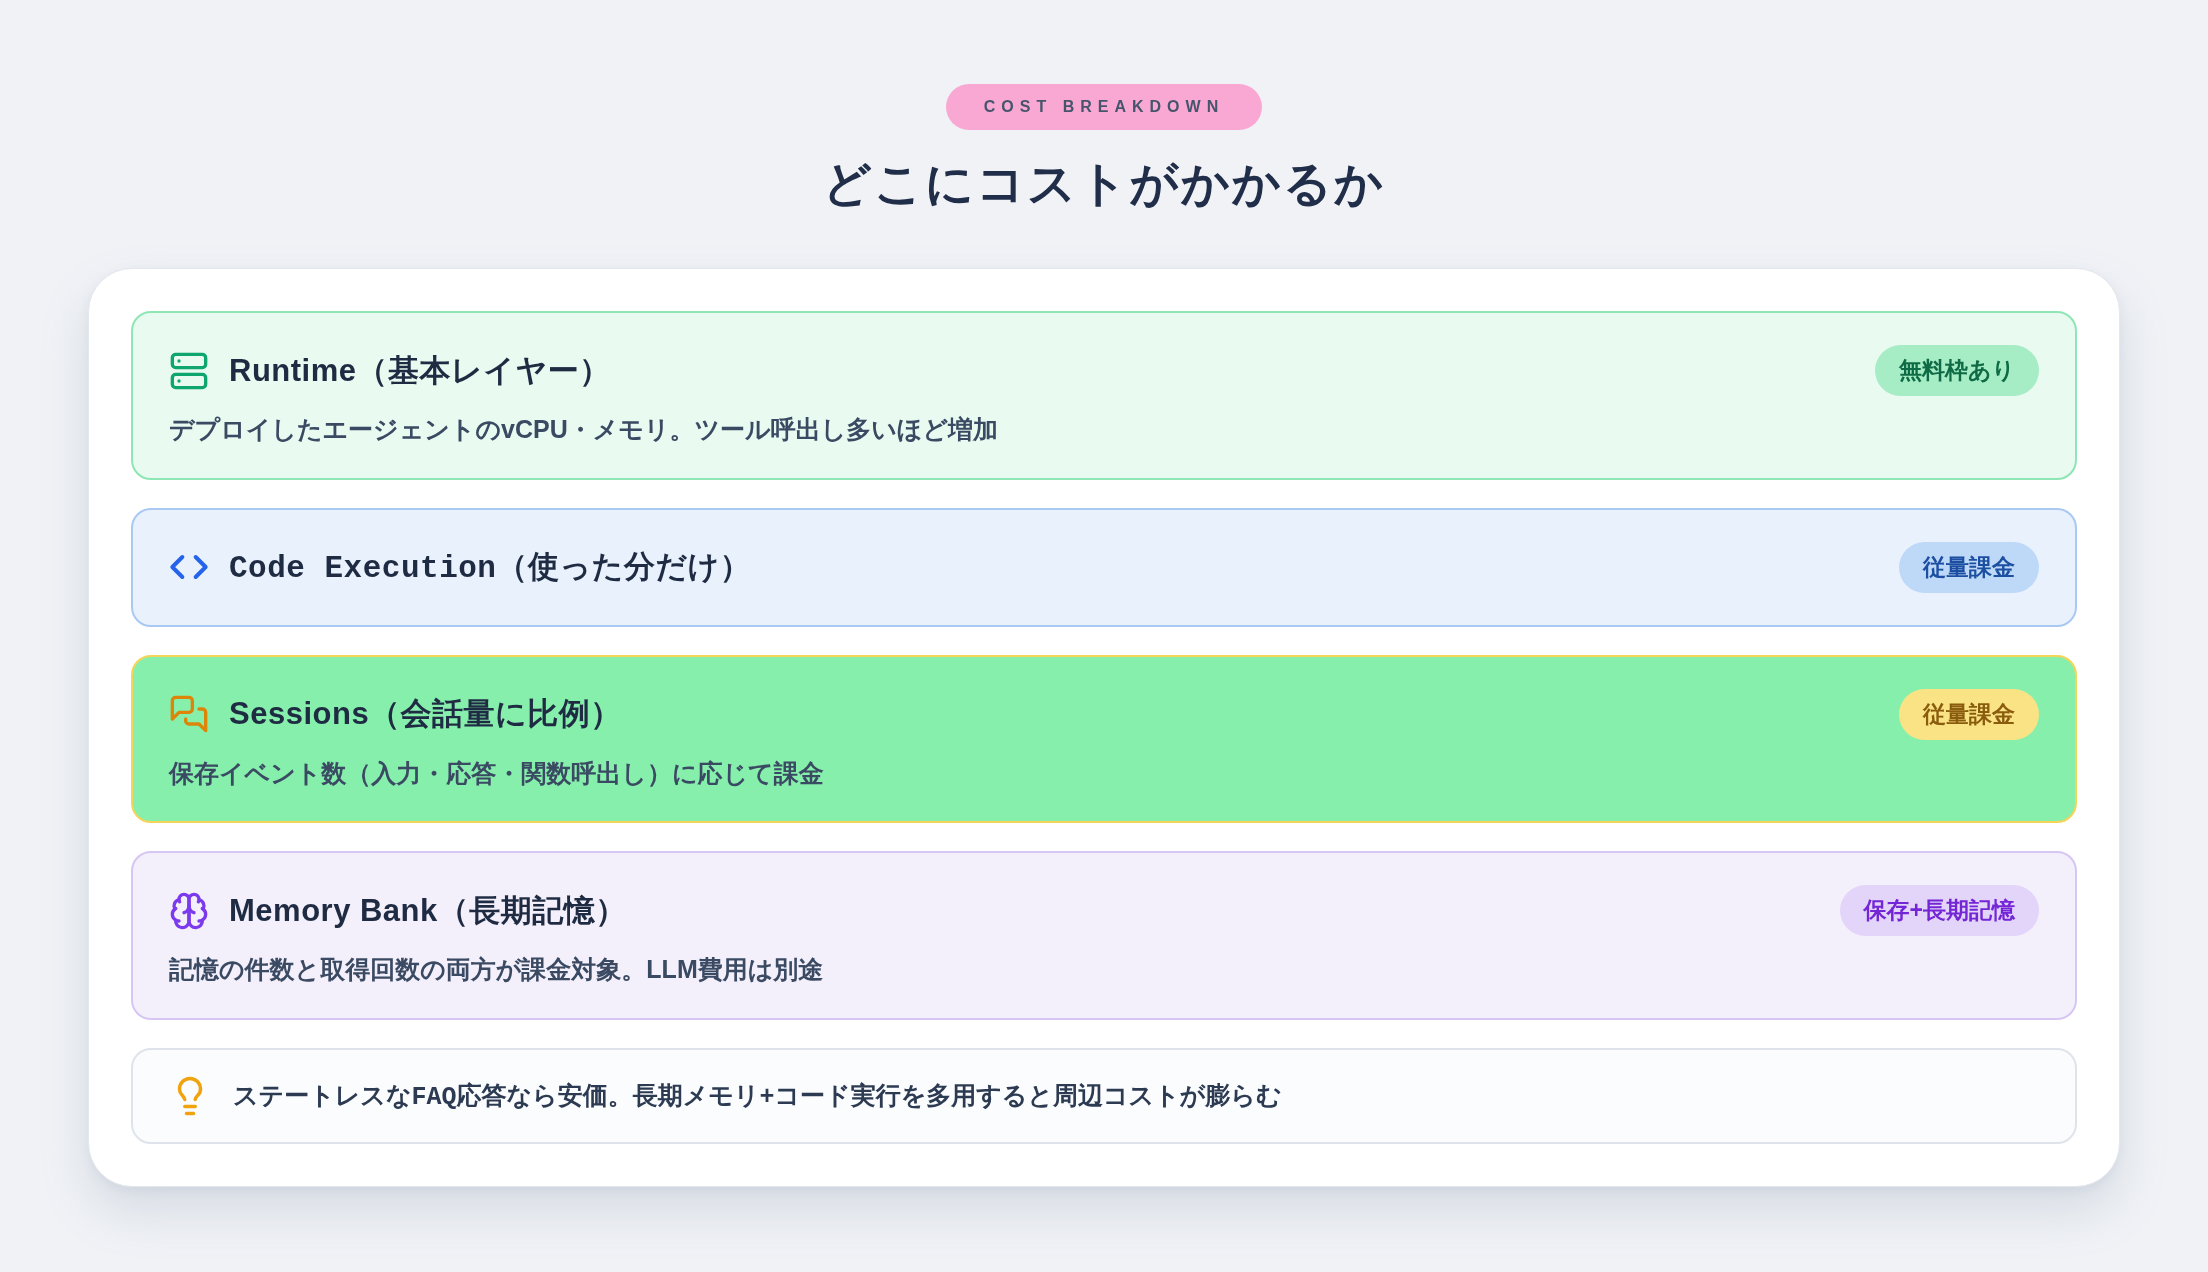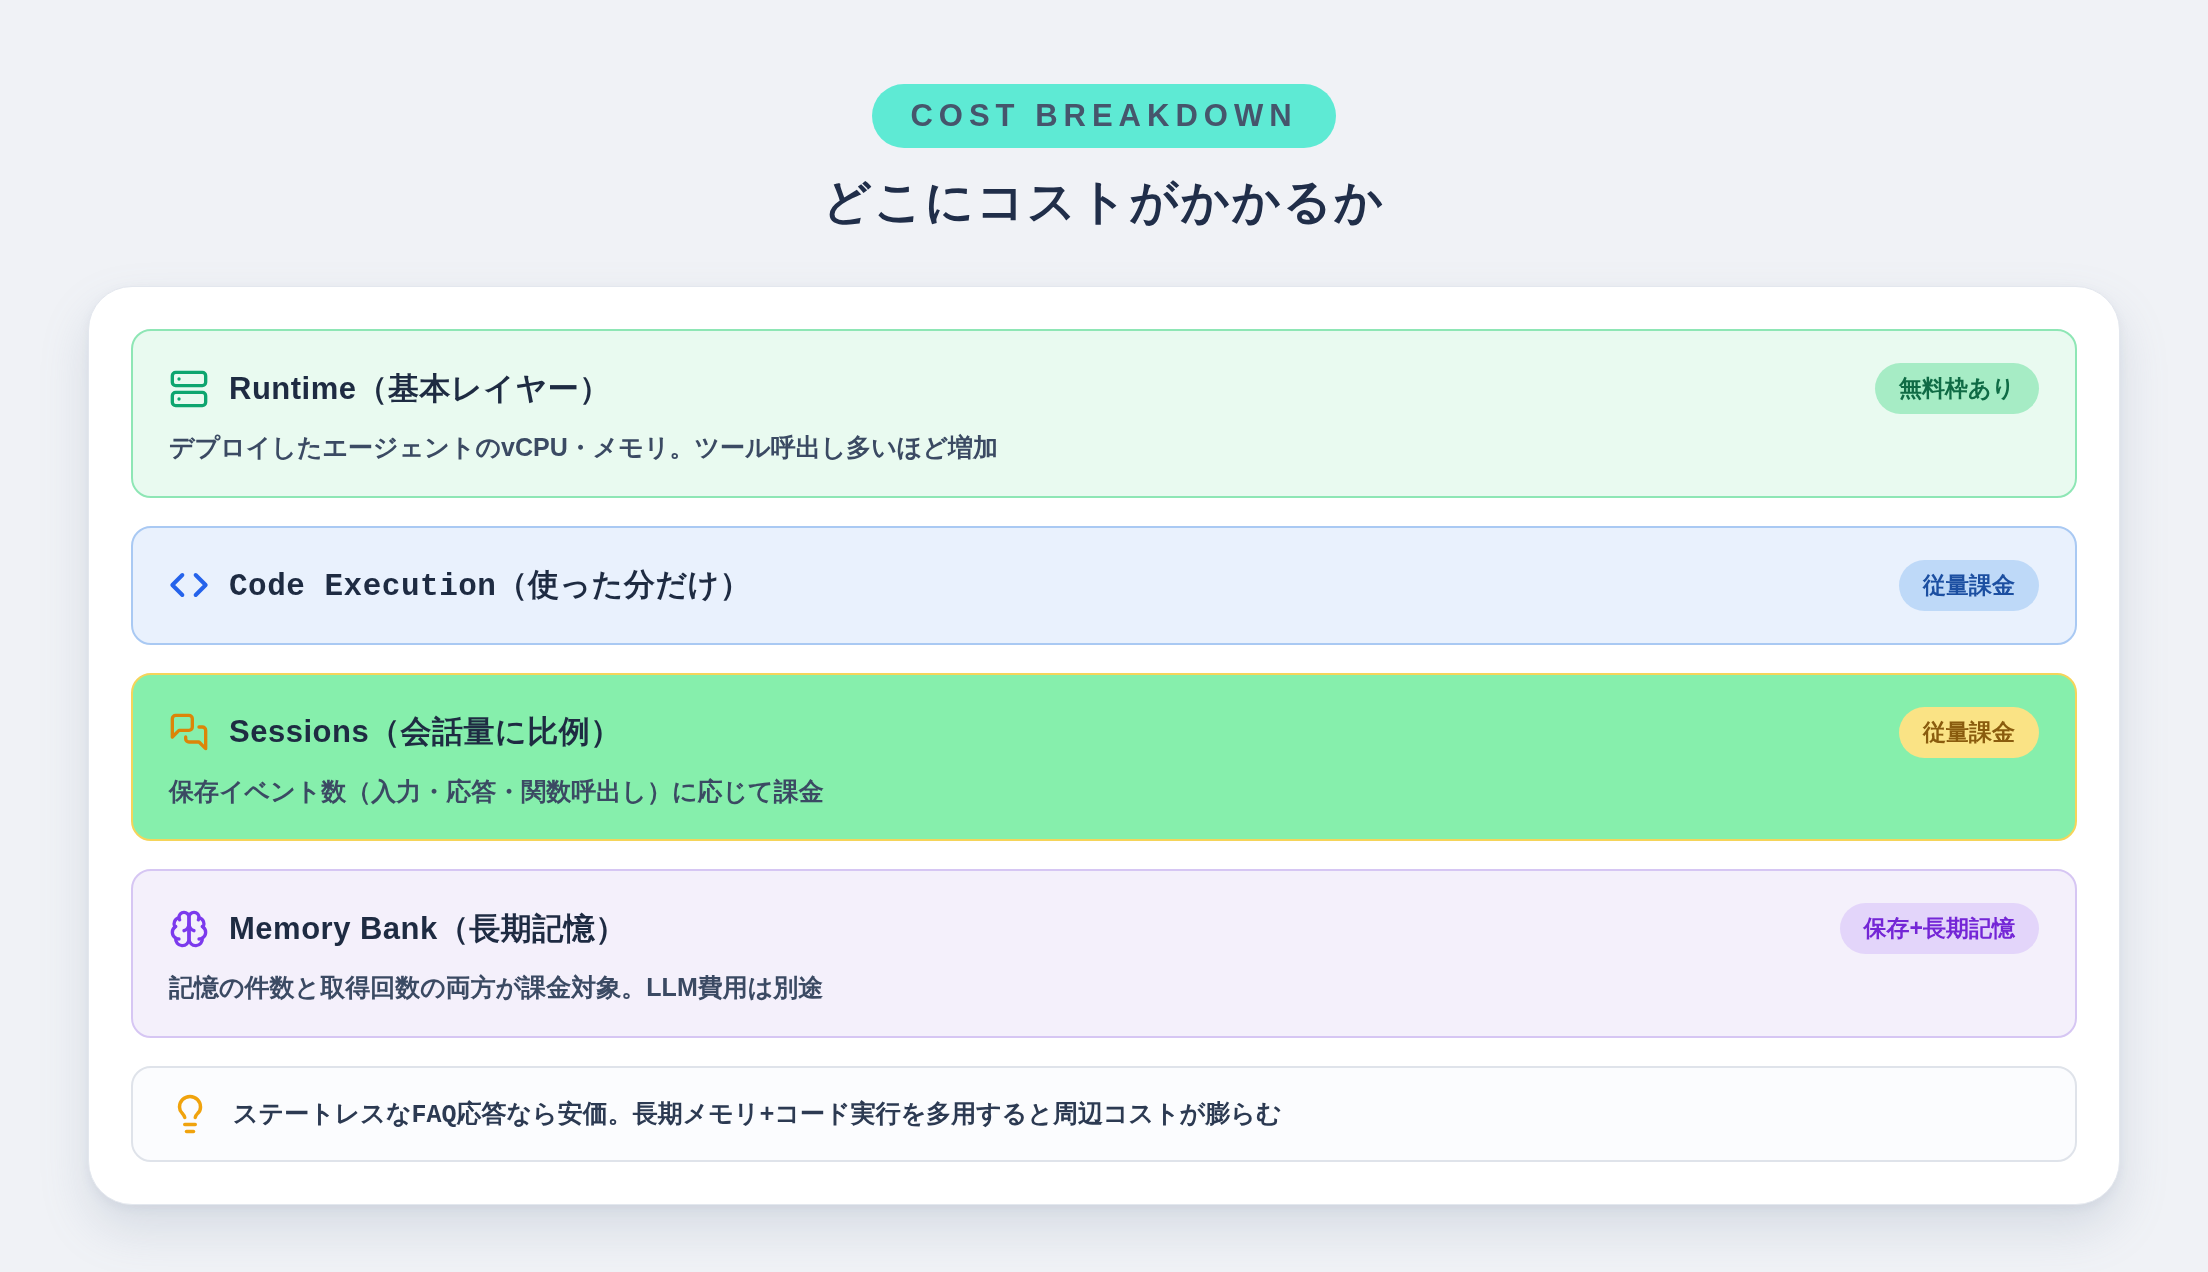--- a/index.html
+++ b/index.html
@@ -6,23 +6,23 @@
   html,body { width:2208px; height:1272px; }
   body {
     background:#f0f2f6;
     font-family:"Liberation Sans","DejaVu Sans",sans-serif;
     color:#1e2b42;
     overflow:hidden;
   }
   .header { text-align:center; padding-top:84px; }
   .kicker {
     display:inline-block;
-    background:#5eead4;
+    background:#f9a8d4;
     color:#46556c;
-    font-size:31px;
+    font-size:16px;
     font-weight:700;
     letter-spacing:6px;
     padding:14px 38px;
     border-radius:999px;
   }
   .page-title {
     margin-top:22px;
     font-size:48px;
     font-weight:800;
     color:#202e49;

